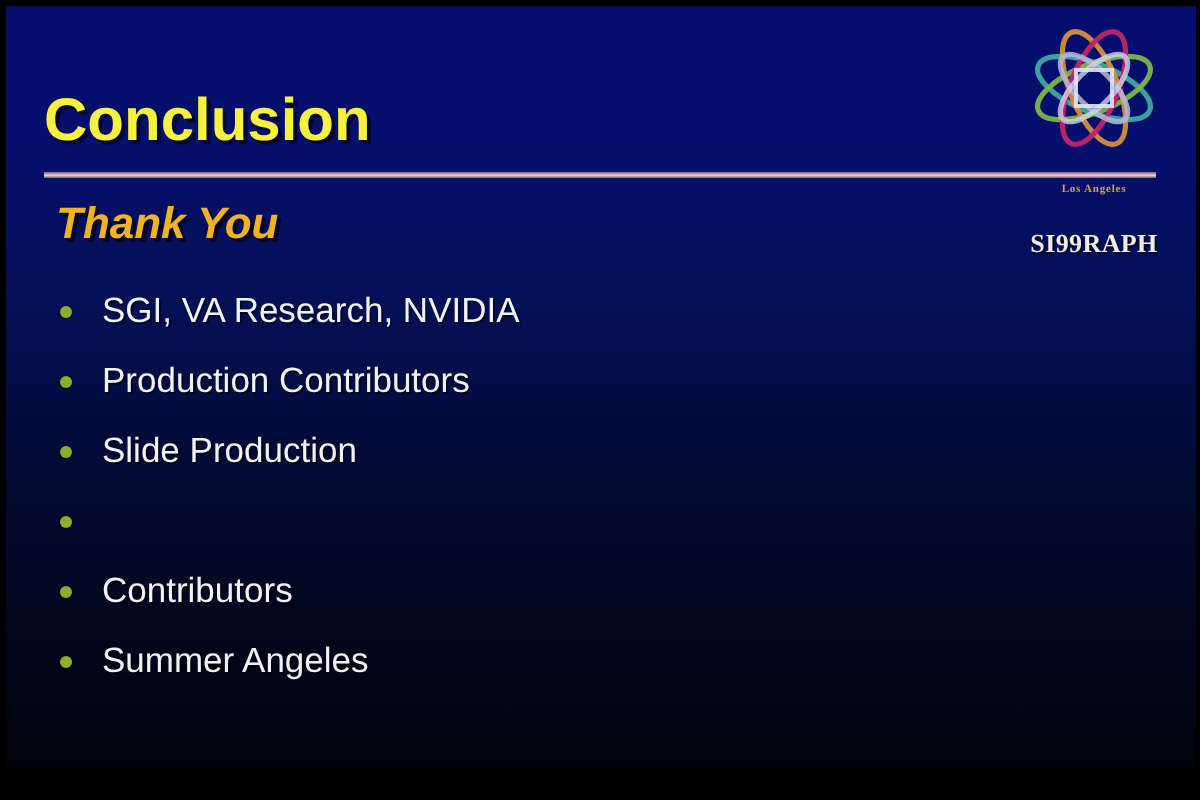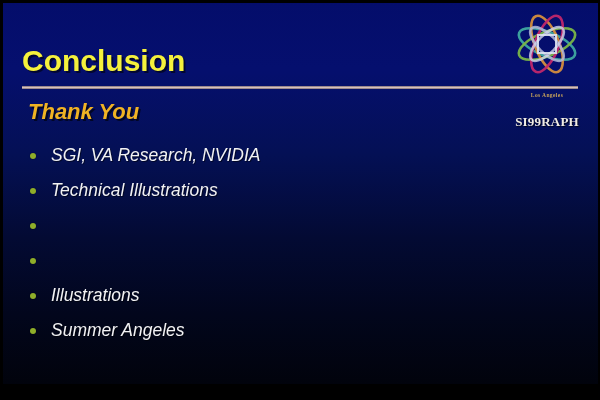--- a/index.html
+++ b/index.html
@@ -90,21 +90,20 @@
     width: 440px;
     list-style: none;
     margin: 0;
     padding: 0;
   }
   .bullet-row {
     position: relative;
     height: 35px;
     display: flex;
     align-items: center;
-    font-style: italic;
   }
   .bullet-marker {
     width: 6px;
     height: 6px;
     border-radius: 50%;
     background: #8fae2a;
     flex: 0 0 auto;
     margin-right: 15px;
     box-shadow: 0 0 1px rgba(0,0,0,0.6);
   }
@@ -167,31 +166,32 @@
 
   <div id="subtitle">Thank You</div>
 
   <ul id="bullet-list">
     <li class="bullet-row">
       <span class="bullet-marker"></span>
       <span class="bullet-text">SGI, VA Research, NVIDIA</span>
     </li>
     <li class="bullet-row">
       <span class="bullet-marker"></span>
-      <span class="bullet-text">Technical Illustrations</span>
-    </li>
-    <li class="bullet-row">
-      <span class="bullet-marker"></span>
-    </li>
-    <li class="bullet-row">
-      <span class="bullet-marker"></span>
-    </li>
-    <li class="bullet-row">
-      <span class="bullet-marker"></span>
-      <span class="bullet-text">Illustrations</span>
+      <span class="bullet-text">Production Contributors</span>
+    </li>
+    <li class="bullet-row">
+      <span class="bullet-marker"></span>
+      <span class="bullet-text">Slide Production</span>
+    </li>
+    <li class="bullet-row">
+      <span class="bullet-marker"></span>
+    </li>
+    <li class="bullet-row">
+      <span class="bullet-marker"></span>
+      <span class="bullet-text">Contributors</span>
     </li>
     <li class="bullet-row">
       <span class="bullet-marker"></span>
       <span class="bullet-text">Summer Angeles</span>
     </li>
   </ul>
 
   <div id="logo">
     <svg width="98" height="78" viewBox="0 0 98 78">
       <g fill="none" stroke-width="2.6" transform="translate(49,36)">

